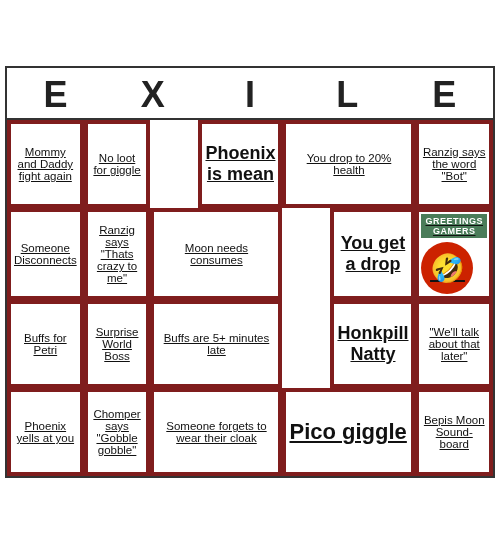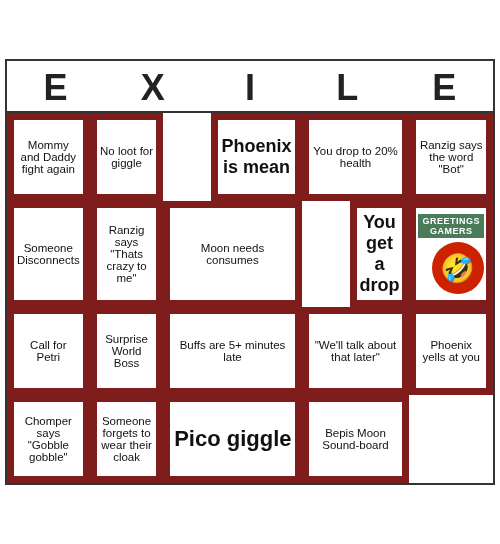--- a/index.html
+++ b/index.html
@@ -31,32 +31,33 @@
       color: #222;
       width: 20%;
       text-align: center;
     }
     .bingo-grid {
       display: grid;
       grid-template-columns: repeat(5, 1fr);
       border-top: 2px solid #333;
     }
     .cell {
-      border: 7px solid #7f1d1d;
+      border: 4px solid #7f1d1d;
       min-height: 88px;
       display: flex;
       flex-direction: column;
-      align-items: flex-end;
+      align-items: flex-start;
       justify-content: center;
       text-align: center;
       padding: 4px 3px;
       font-size: 11.5px;
       color: #111;
       background: #fff;
       position: relative;
+      text-decoration: underline;
     }
     .cell.center {
       background: #fff;
       padding: 2px;
     }
     .cell.large-text {
       font-size: 18px;
       font-weight: bold;
       margin-left: 48px;
     }
@@ -123,28 +124,31 @@
         <span>Moon needs consumes</span>
       </div>
     <div class="cell large-text">
         <span>You get a drop</span>
       </div>
     <div class="cell center">
       <div class="greetings-banner">GREETINGS GAMERS</div>
       <div class="elmo-img">🤣</div>
     </div>
     <div class="cell">
-        <span>Call for Petri</span>
+        <span>Buffs for Petri</span>
       </div>
     <div class="cell">
         <span>Surprise World Boss</span>
       </div>
 
     <div class="cell">
         <span>Buffs are 5+ minutes late</span>
+      </div>
+    <div class="cell large-text">
+        <span>Honkpill Natty</span>
       </div>
     <div class="cell">
         <span>"We'll talk about that later"</span>
       </div>
     <div class="cell">
         <span>Phoenix yells at you</span>
       </div>
 
     <div class="cell">
         <span>Chomper says "Gobble gobble"</span>

